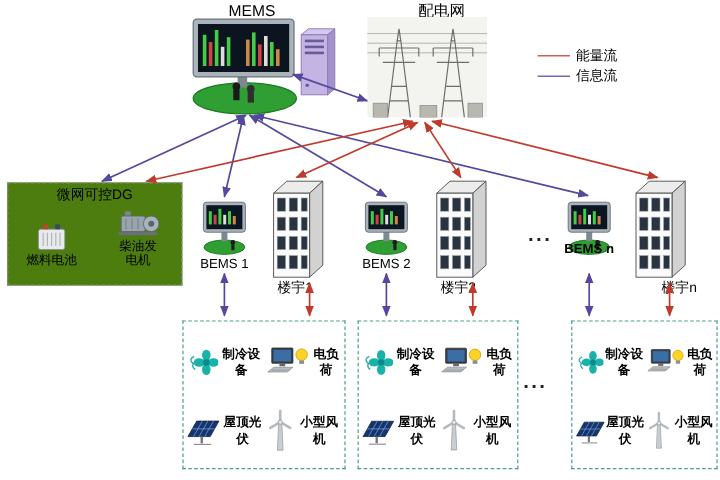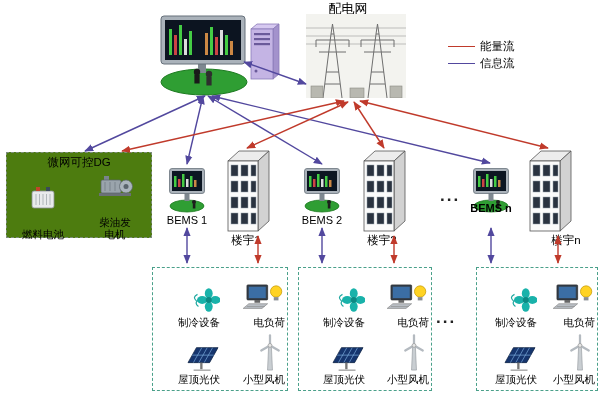--- a/index.html
+++ b/index.html
@@ -21,27 +21,27 @@
   .legend-line { display:inline-block; width:27px; height:0; border-top:1.6px solid; margin-right:5px; }
   .legend-line.energy { border-color:var(--energy,#c03a2b); }
   .legend-line.info { border-color:var(--info,#52489e); }
   .legend-text { font-size:11.5px; }
 
   .dg-box { position:absolute; left:6px; top:152px; width:146px; height:86px;
             border:1.6px dashed #7d8d7d; box-sizing:border-box; background:#4d7c0f; }
   .dg-title { font-size:11.5px; text-align:center; margin-top:2px; }
   .dg-items { display:flex; justify-content:space-around; align-items:flex-end; margin-top:3px; }
   .dg-item { display:flex; flex-direction:column; align-items:center; width:46px; }
-  .dg-item .small-label { text-align:center; line-height:1.12; margin-top:18px; }
+  .dg-item .small-label { text-align:center; line-height:1.12; margin-top:1px; }
 
   .load-box { position:absolute; top:267px; height:124px; border:1.6px dashed #4aa08a;
               box-sizing:border-box; background:#fff; display:grid;
               grid-template-columns:1fr 1fr; grid-template-rows:1fr 1fr;
               padding:5px 2px 3px 2px; }
-  .load-cell { display:flex; flex-direction:column; align-items:flex-end; justify-content:flex-end; }
+  .load-cell { display:flex; flex-direction:row; align-items:center; justify-content:flex-end;font-weight:bold; }
   .load-cell .small-label { margin-top:1px; text-align:center; }
 
   .ellipsis { position:absolute; font-size:17px; font-weight:bold; letter-spacing:2px; color:#222; }
   .hidden-defs { position:absolute; width:0; height:0; overflow:hidden; }
 </style>
 </head>
 <body>
 
 <div class="canvas">
 
@@ -143,21 +143,22 @@
       <symbol id="sym-battery" viewBox="0 0 30 24">
         <rect x="5" y="2" width="5" height="4" fill="#c03028"></rect>
         <rect x="13" y="2" width="5" height="4" fill="#444"></rect>
         <rect x="21" y="2" width="5" height="4" fill="#c03028"></rect>
         <rect x="2" y="6" width="26" height="16" rx="1.5" fill="#1c2a4a" stroke="#0c1830" stroke-width="0.8"></rect>
         <rect x="2" y="11" width="26" height="4" fill="#e8b820"></rect>
       </symbol>
     </defs>
   </svg>
 
-  <div class="label big-label abs" style="left:316px; top:1px; width:64px;">配电网</div>
+  <div class="label big-label abs" style="left:178px; top:1px; width:64px;">MEMS</div>
+  <div class="label big-label abs" style="left:336px; top:1px; width:64px;">配电网</div>
 
   <div class="abs" style="left:158px; top:15px;">
     <svg width="92" height="82" viewBox="0 0 92 82">
       <ellipse cx="46" cy="67" rx="43" ry="13" fill="#2f9e33" stroke="#1c7a20" stroke-width="1"></ellipse>
       <rect x="40" y="47" width="8" height="11" fill="#7e8890"></rect>
       <rect x="3" y="1" width="84" height="48" rx="3" fill="#aab2ba" stroke="#66707a" stroke-width="1"></rect>
       <rect x="7" y="5" width="76" height="40" fill="#0c1420"></rect>
       <rect x="11" y="14" width="3" height="26" fill="#44cc44"></rect>
       <rect x="16" y="20" width="3" height="20" fill="#cc4444"></rect>
       <rect x="21" y="10" width="3" height="30" fill="#44cc44"></rect>

